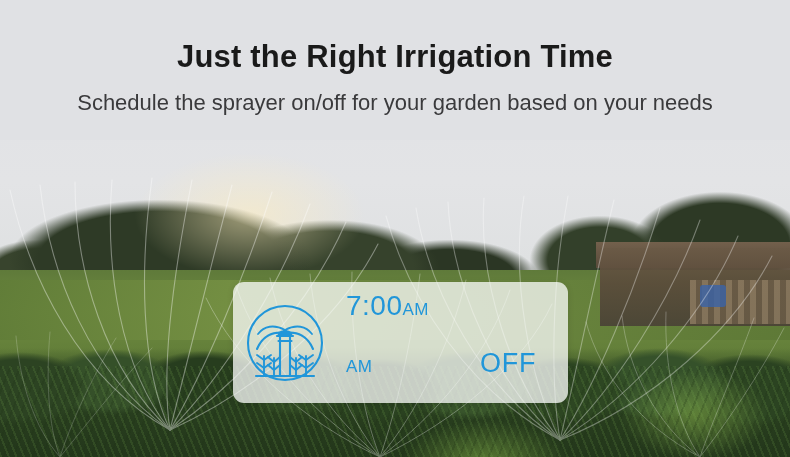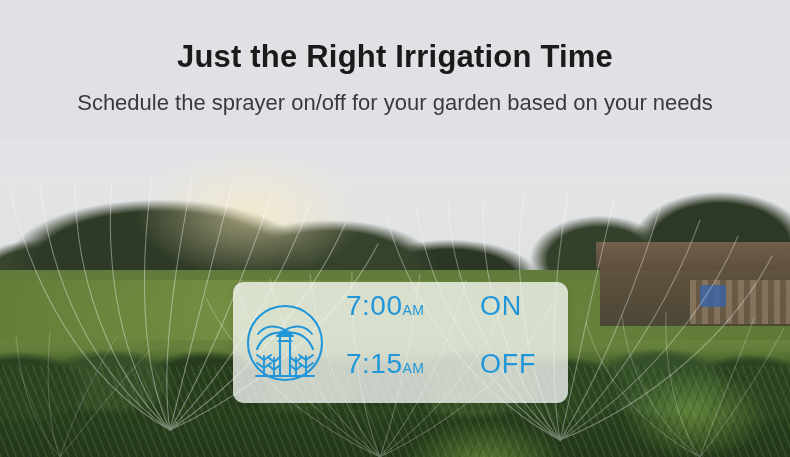--- a/index.html
+++ b/index.html
@@ -136,21 +136,21 @@
     display:flex;align-items:baseline;
     height:50%;
     margin-left:9px;
   }
   .row-time{
     width:128px;flex:0 0 128px;
     color:#2196d9;font-size:28px;font-weight:normal;
     display:flex;align-items:baseline;
     letter-spacing:.5px;
   }
-  .row-ampm{font-size:14px;letter-spacing:.3px;}
+  .row-ampm{font-size:17px;letter-spacing:.3px;}
   .row-state{
     color:#2196d9;font-size:27px;letter-spacing:.8px;
     padding-left:6px;
   }
   .row-1{padding-top:8px;}
   .row-2{padding-top:2px;}
 </style>
 </head>
 <body>
 
@@ -280,26 +280,24 @@
       </svg>
     </div>
 
     <div class="card-rows">
 
       <div class="card-row row-1">
         <div class="row-time">
           <span>7:00</span>
           <span class="row-ampm">AM</span>
         </div>
-        <div class="row-state">ON</div>
       </div>
 
       <div class="card-row row-2">
         <div class="row-time">
-          <span>7:15</span>
           <span class="row-ampm">AM</span>
         </div>
         <div class="row-state">OFF</div>
       </div>
 
     </div>
   </div>
 
   <div class="header">
     <div class="header-title">Just the Right Irrigation Time</div>

